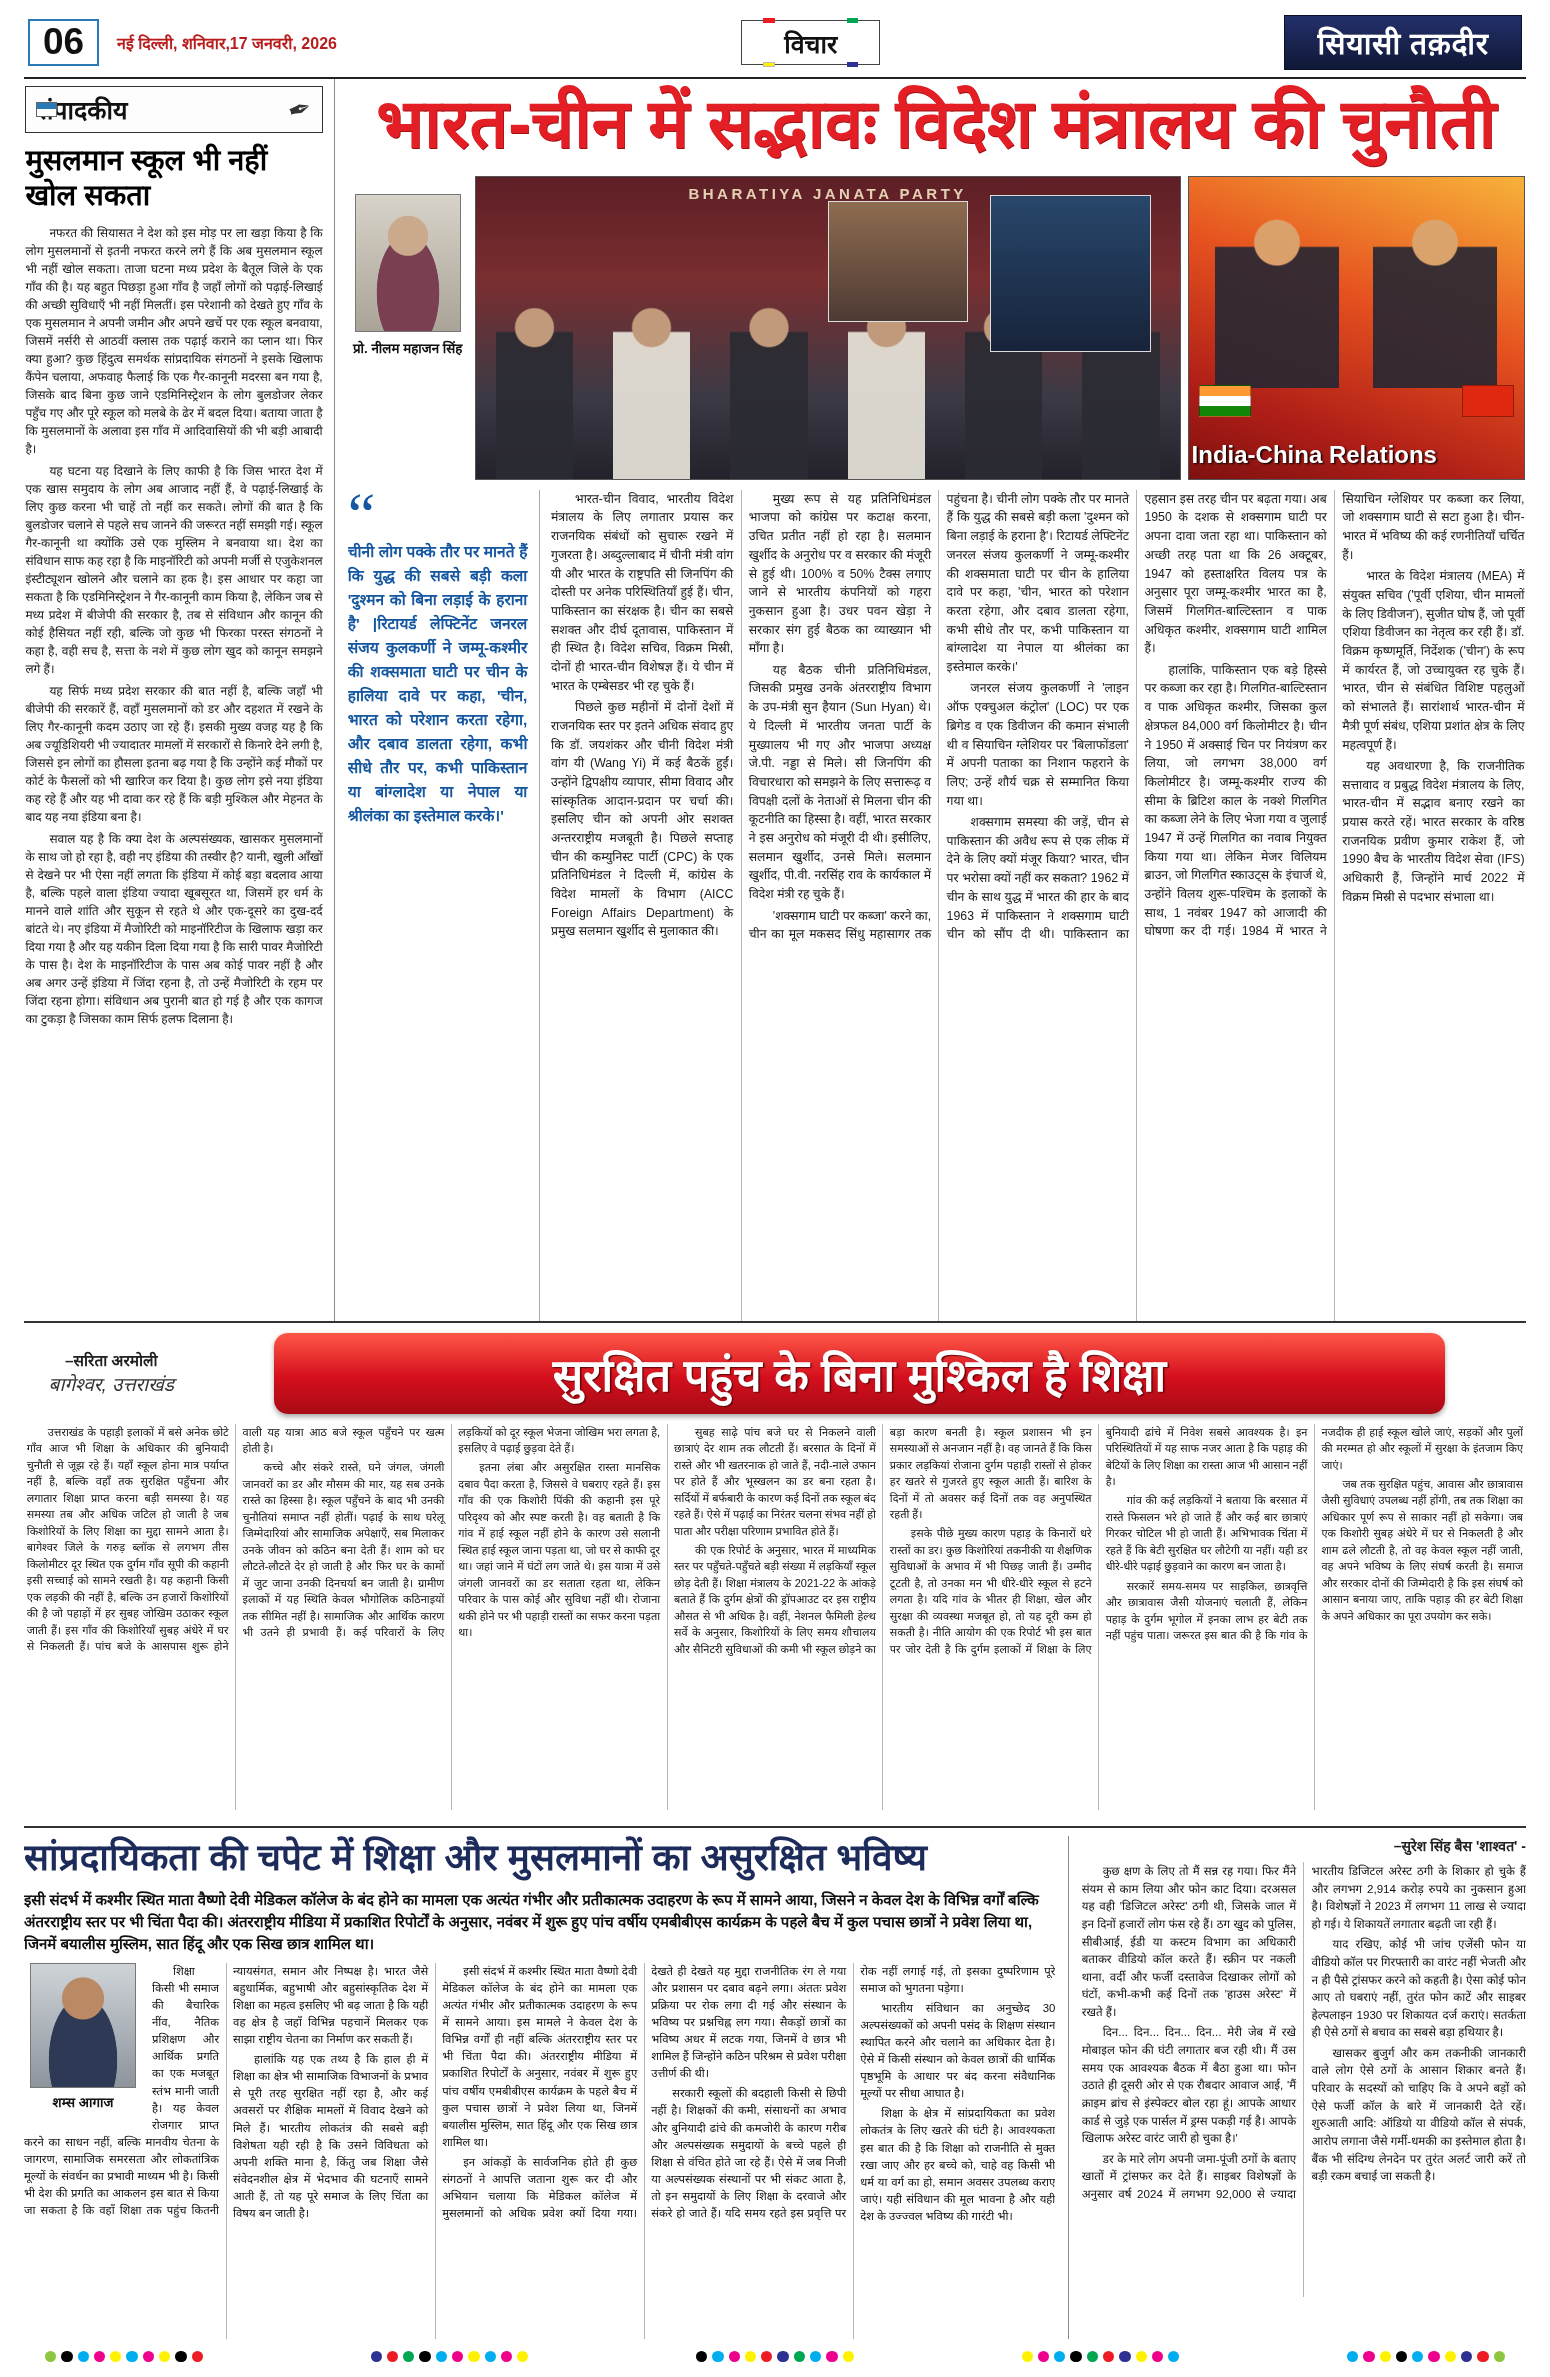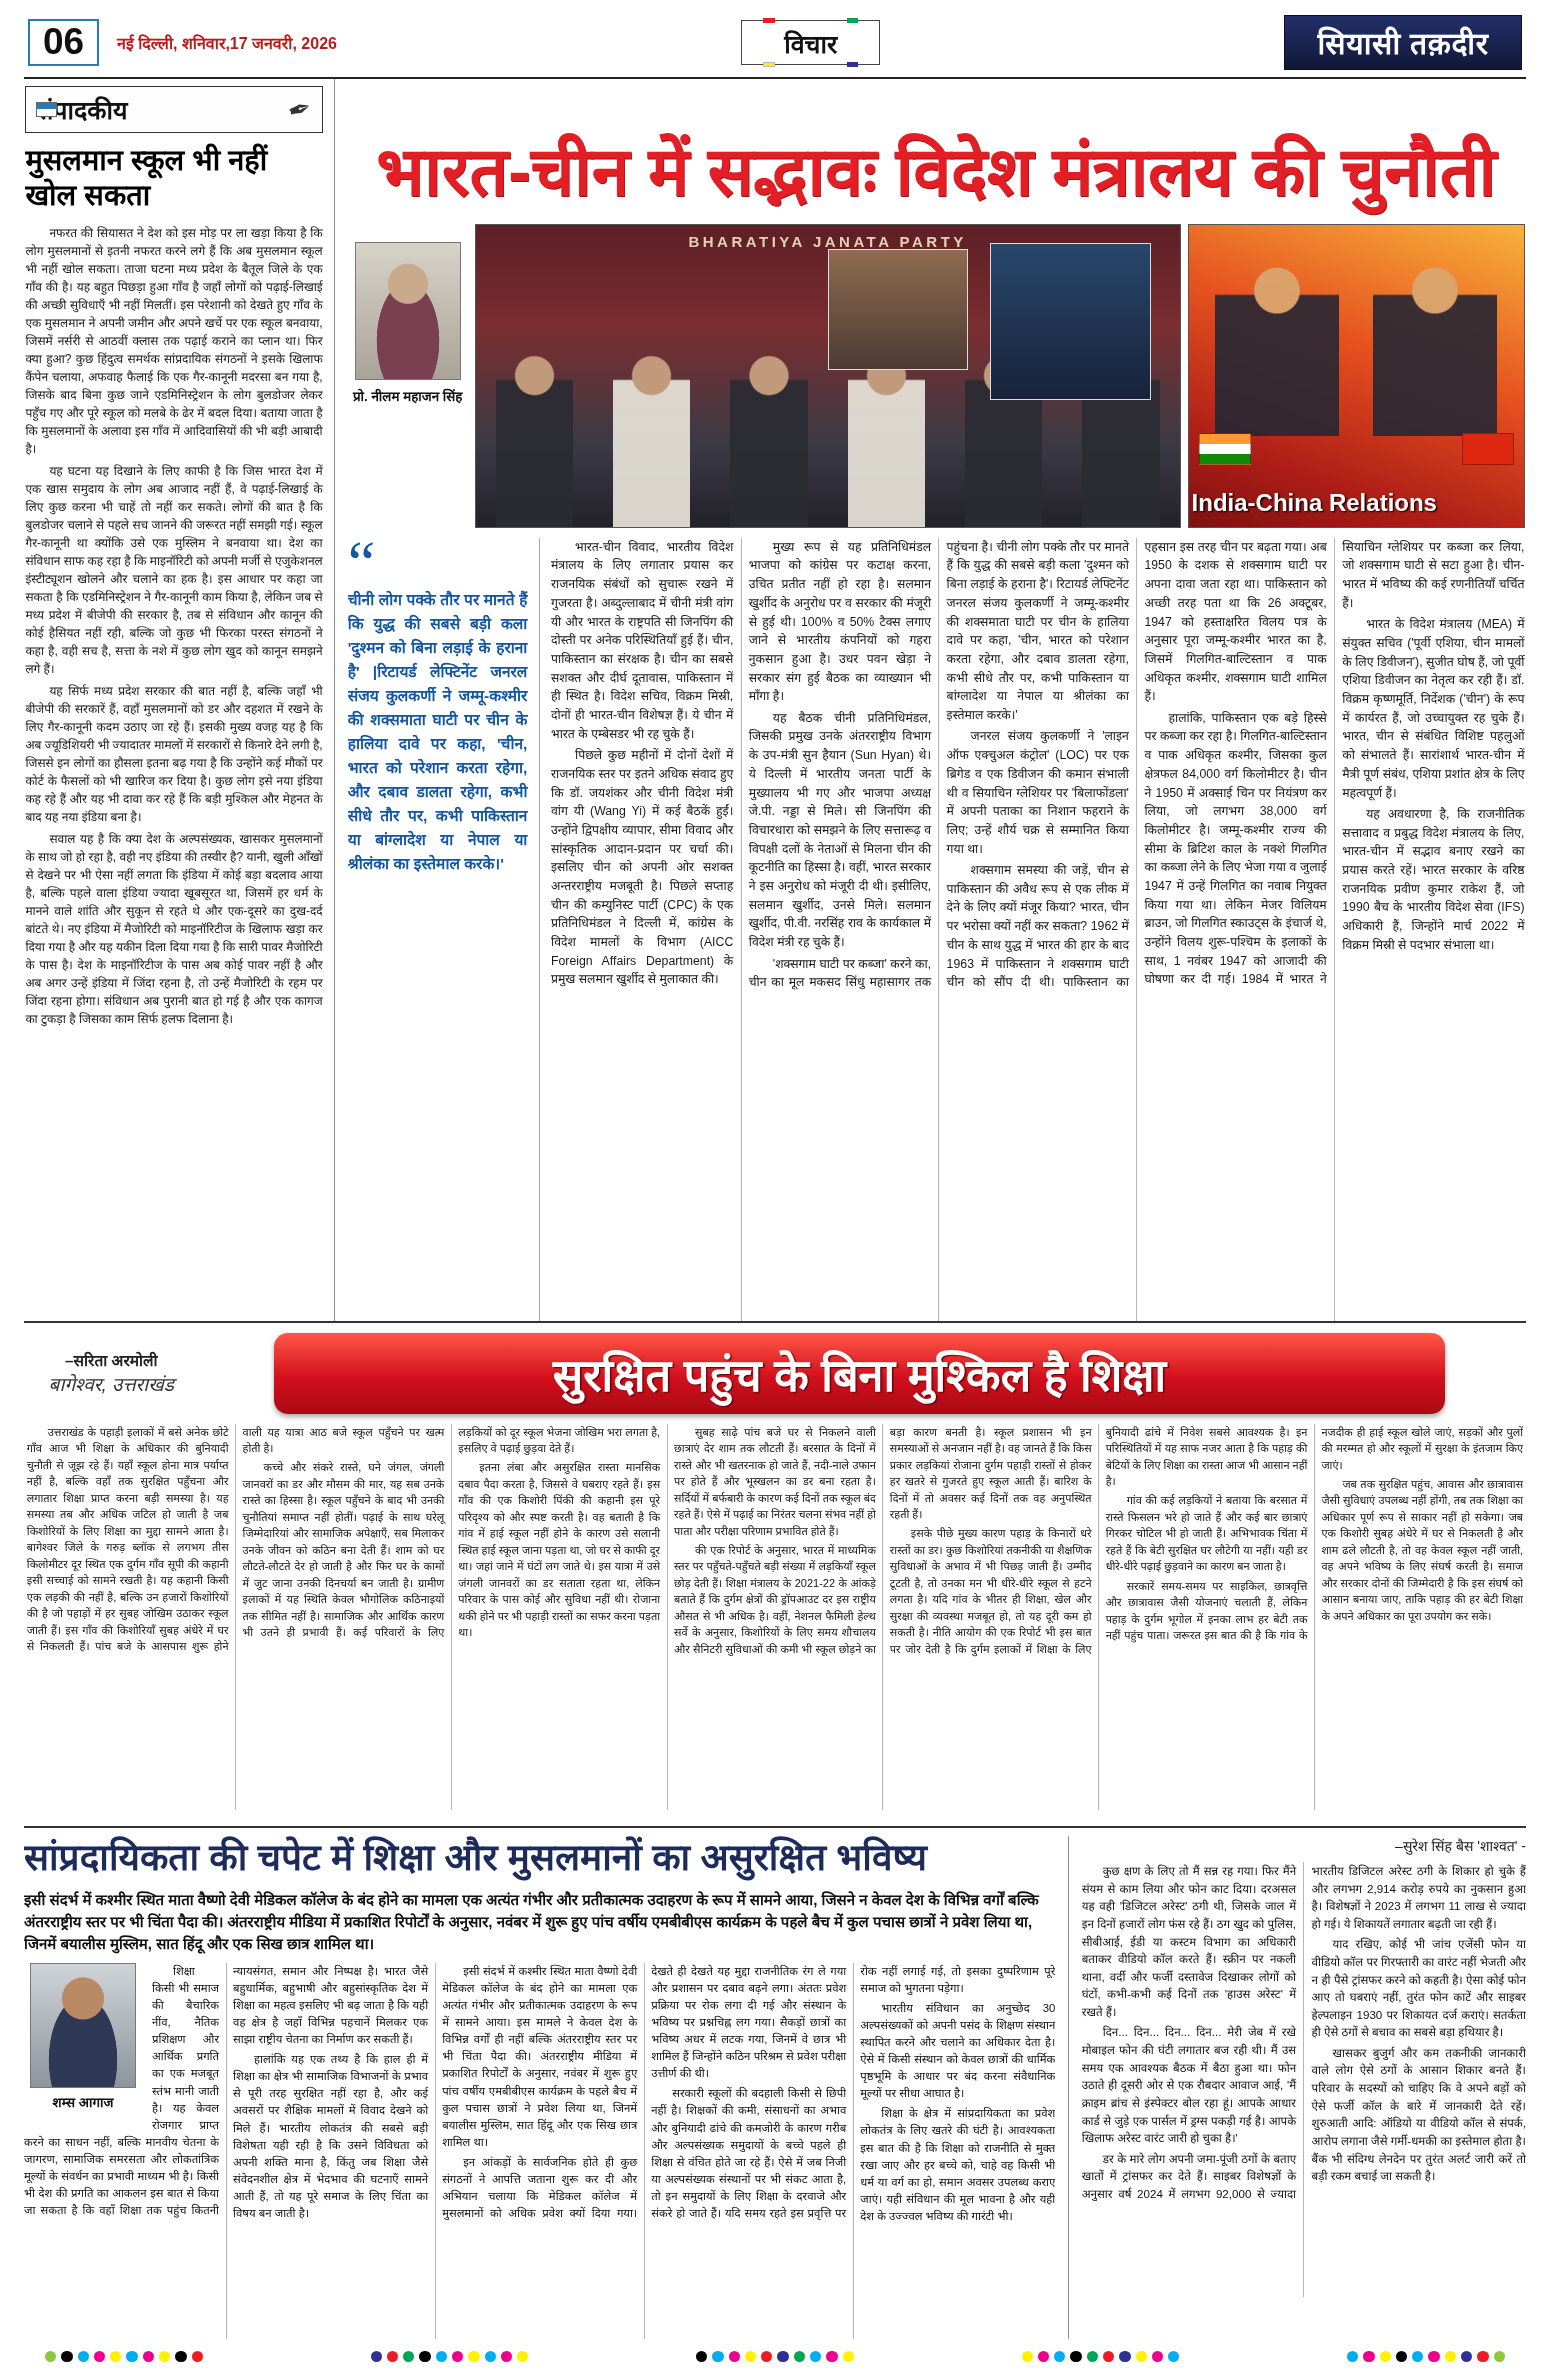--- a/index.html
+++ b/index.html
@@ -22,21 +22,21 @@
   
   .top-zone { display:flex; height:1244px; border-bottom:2.8px double #333; }
   .editorial { width:311px; flex:0 0 311px; border-right:0.7px solid #8a8a8a; padding:7px 11.3px 7px 1.4px; overflow:hidden; }
   .editorial-label { display:flex; align-items:center; gap:10px; border:1.4px solid #333; padding:5.6px 10px; margin-bottom:10px; background:#fdfdfd; }
   .editorial-label .flag { width:21px; height:15.5px; background:linear-gradient(180deg,#2a7ab8 50%,#ffffff 50%); border:0.7px solid #666; }
   .editorial-label .label-text { font-size:25px; font-weight:bold; color:#111; }
   .editorial-label .quill { margin-left:auto; font-size:28px; transform:rotate(-18deg); color:#333; }
   .editorial h2 { font-size:29px; line-height:1.22; margin:1.4px 0 10px 0; color:#000; }
   .editorial .copy p { font-size:12px; line-height:1.5; text-align:justify; text-indent:24px; margin-bottom:4.2px; color:#1a1a1a; }
 
-  .lead { flex:1; padding:4.2px 1.4px 0 12.7px; display:flex; flex-direction:column; overflow:hidden;margin-top:48px; }
+  .lead { flex:1; padding:4.2px 1.4px 0 12.7px; display:flex; flex-direction:column; overflow:hidden; }
   .lead-headline { font-size:68px; line-height:1.18; font-weight:bold; color:#e31e25; text-align:center; margin:0 0 12.7px 0; text-shadow:0.7px 0.7px 0 #9e0e12; }
 
   .photo-strip { display:flex; gap:7px; height:304px; margin-bottom:10px; }
   .portrait-col { width:120px; flex:0 0 120px; display:flex; flex-direction:column; align-items:center; padding-top:18.3px; }
   .portrait { width:106px; height:138px; border:0.7px solid #777;
      background:radial-gradient(circle at 50% 30%, #caa98c 0 18%, transparent 19%),
                 radial-gradient(ellipse at 50% 72%, #7b3f52 0 42%, transparent 43%),
                 linear-gradient(180deg,#d8d3c8,#a9a398); }
   .portrait-caption { font-size:13.4px; font-weight:bold; margin-top:7px; text-align:center; }
   .group-photo { flex:1; position:relative; border:0.7px solid #555; overflow:hidden;
@@ -82,21 +82,21 @@
   .communal .intro { font-size:15px; font-weight:bold; line-height:1.45; margin-bottom:8.5px; color:#101010; }
   .communal-copy { column-count:5; column-gap:14px; column-rule:0.7px solid #b5b5b5; height:414px; overflow:hidden; }
   .communal-copy p { font-size:11.4px; line-height:1.5; text-align:justify; text-indent:21px; margin-bottom:2.8px; }
   .author-card { float:left; width:118px; margin:0 10px 5.6px 0; text-align:center; }
   .author-photo { width:106px; height:125px; border:0.7px solid #777; margin:0 auto;
      background:radial-gradient(circle at 50% 28%, #b98a63 0 20%, transparent 21%), radial-gradient(ellipse at 50% 78%, #2e3a55 0 46%, transparent 47%), linear-gradient(180deg,#cfd4d9,#8d949c); }
   .author-name { font-size:13.4px; font-weight:bold; margin-top:5.6px; }
 
   .digital { width:457px; flex:0 0 457px; padding-left:12.7px; overflow:hidden; }
   .digital h2 { font-size:29px; color:#d8131b; line-height:1.28; margin-bottom:7px; }
-  .digital .byline { text-align:right; font-size:14px; font-weight:normal; margin-bottom:7px; color:#222; }
+  .digital .byline { text-align:right; font-size:14px; font-weight:bold; margin-bottom:7px; color:#222; }
   .digital-copy { column-count:2; column-gap:15.5px; column-rule:0.7px solid #b5b5b5; height:435px; overflow:hidden; }
   .digital-copy p { font-size:11.6px; line-height:1.52; text-align:justify; text-indent:21px; margin-bottom:2.8px; }
 
   
   .reg-footer { height:32px; display:flex; align-items:center; justify-content:space-between; padding:4.2px 21px 1.4px 21px; }
   .dot-cluster { display:flex; gap:5px; align-items:center; }
   .dot { width:11.3px; height:11.3px; border-radius:50%; display:inline-block; }
 </style>
 </head>
 <body>

